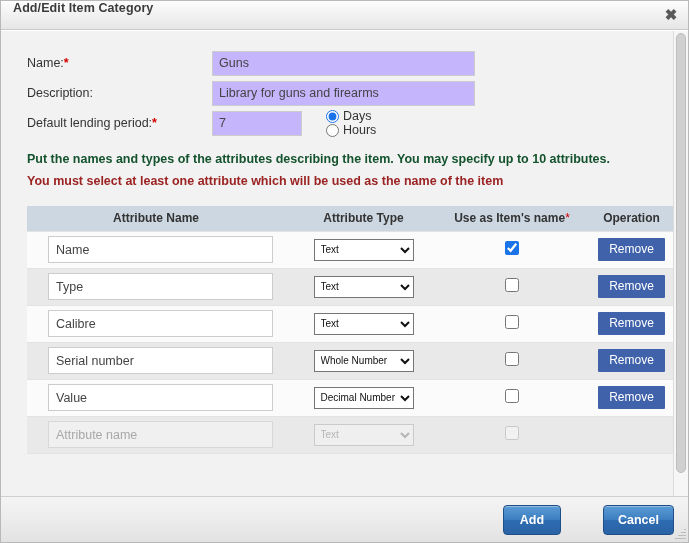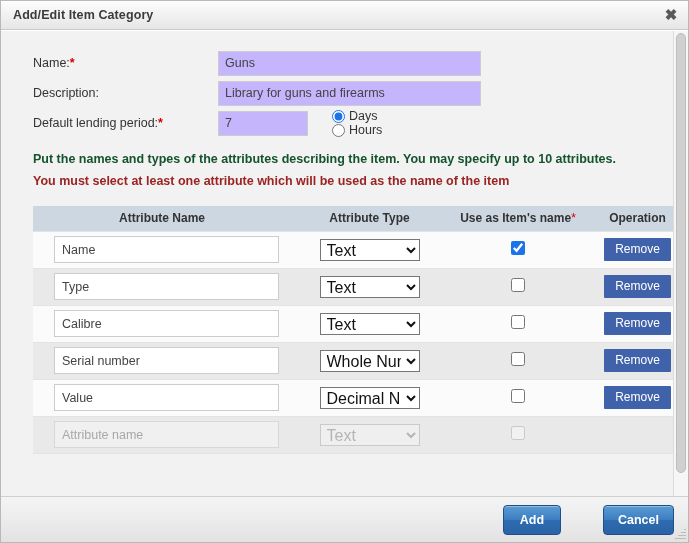--- a/index.html
+++ b/index.html
@@ -23,21 +23,20 @@
   }
 
   
   #titlebar {
     position: relative;
     height: 29px;
     flex: 0 0 29px;
     background: linear-gradient(to bottom, #fdfdfd 0%, #f0f0f0 55%, #e6e6e6 100%);
     border-bottom: 1px solid #c9c9c9;
     display: flex;
-    align-items: center;
   }
   #titlebar .title {
     margin-left: 12px;
     font-size: 12.5px;
     font-weight: bold;
     color: #3b3b3b;
     letter-spacing: 0.1px;
   }
   #titlebar .close {
     position: absolute;
@@ -57,21 +56,21 @@
   
   #bodywrap {
     position: relative;
     flex: 1 1 auto;
     background: #f2f2f2;
     overflow: hidden;
     border-top: 1px solid #ffffff;
   }
   #bodyinner {
     position: absolute;
-    top: 0; left: 14px;
+    top: 0; left: 8px;
     width: 652px;
     padding: 8px;
   }
 
   
   #vscroll {
     position: absolute;
     top: 0; right: 0;
     width: 15px;
     height: 100%;
@@ -197,21 +196,21 @@
     border: 1px solid #cccccc;
     background: #ffffff;
     outline: none;
   }
   input.attrname::placeholder { color: #a8a8a8; }
   input.attrname:disabled { background: #f0f0f0; border-color: #d8d8d8; color: #a8a8a8; }
 
   select.attrtype {
     width: 100px;
     height: 22px;
-    font-size: 16px;
+    font-size: 10px;
     font-family: "Liberation Sans", sans-serif;
     color: #111;
     border: 1px solid #767676;
     background: #ffffff;
     border-radius: 0;
     padding: 1px 2px;
   }
   select.attrtype:disabled { color: #a0a0a0; border-color: #bdbdbd; background: #f2f2f2; }
 
   input.usechk {

